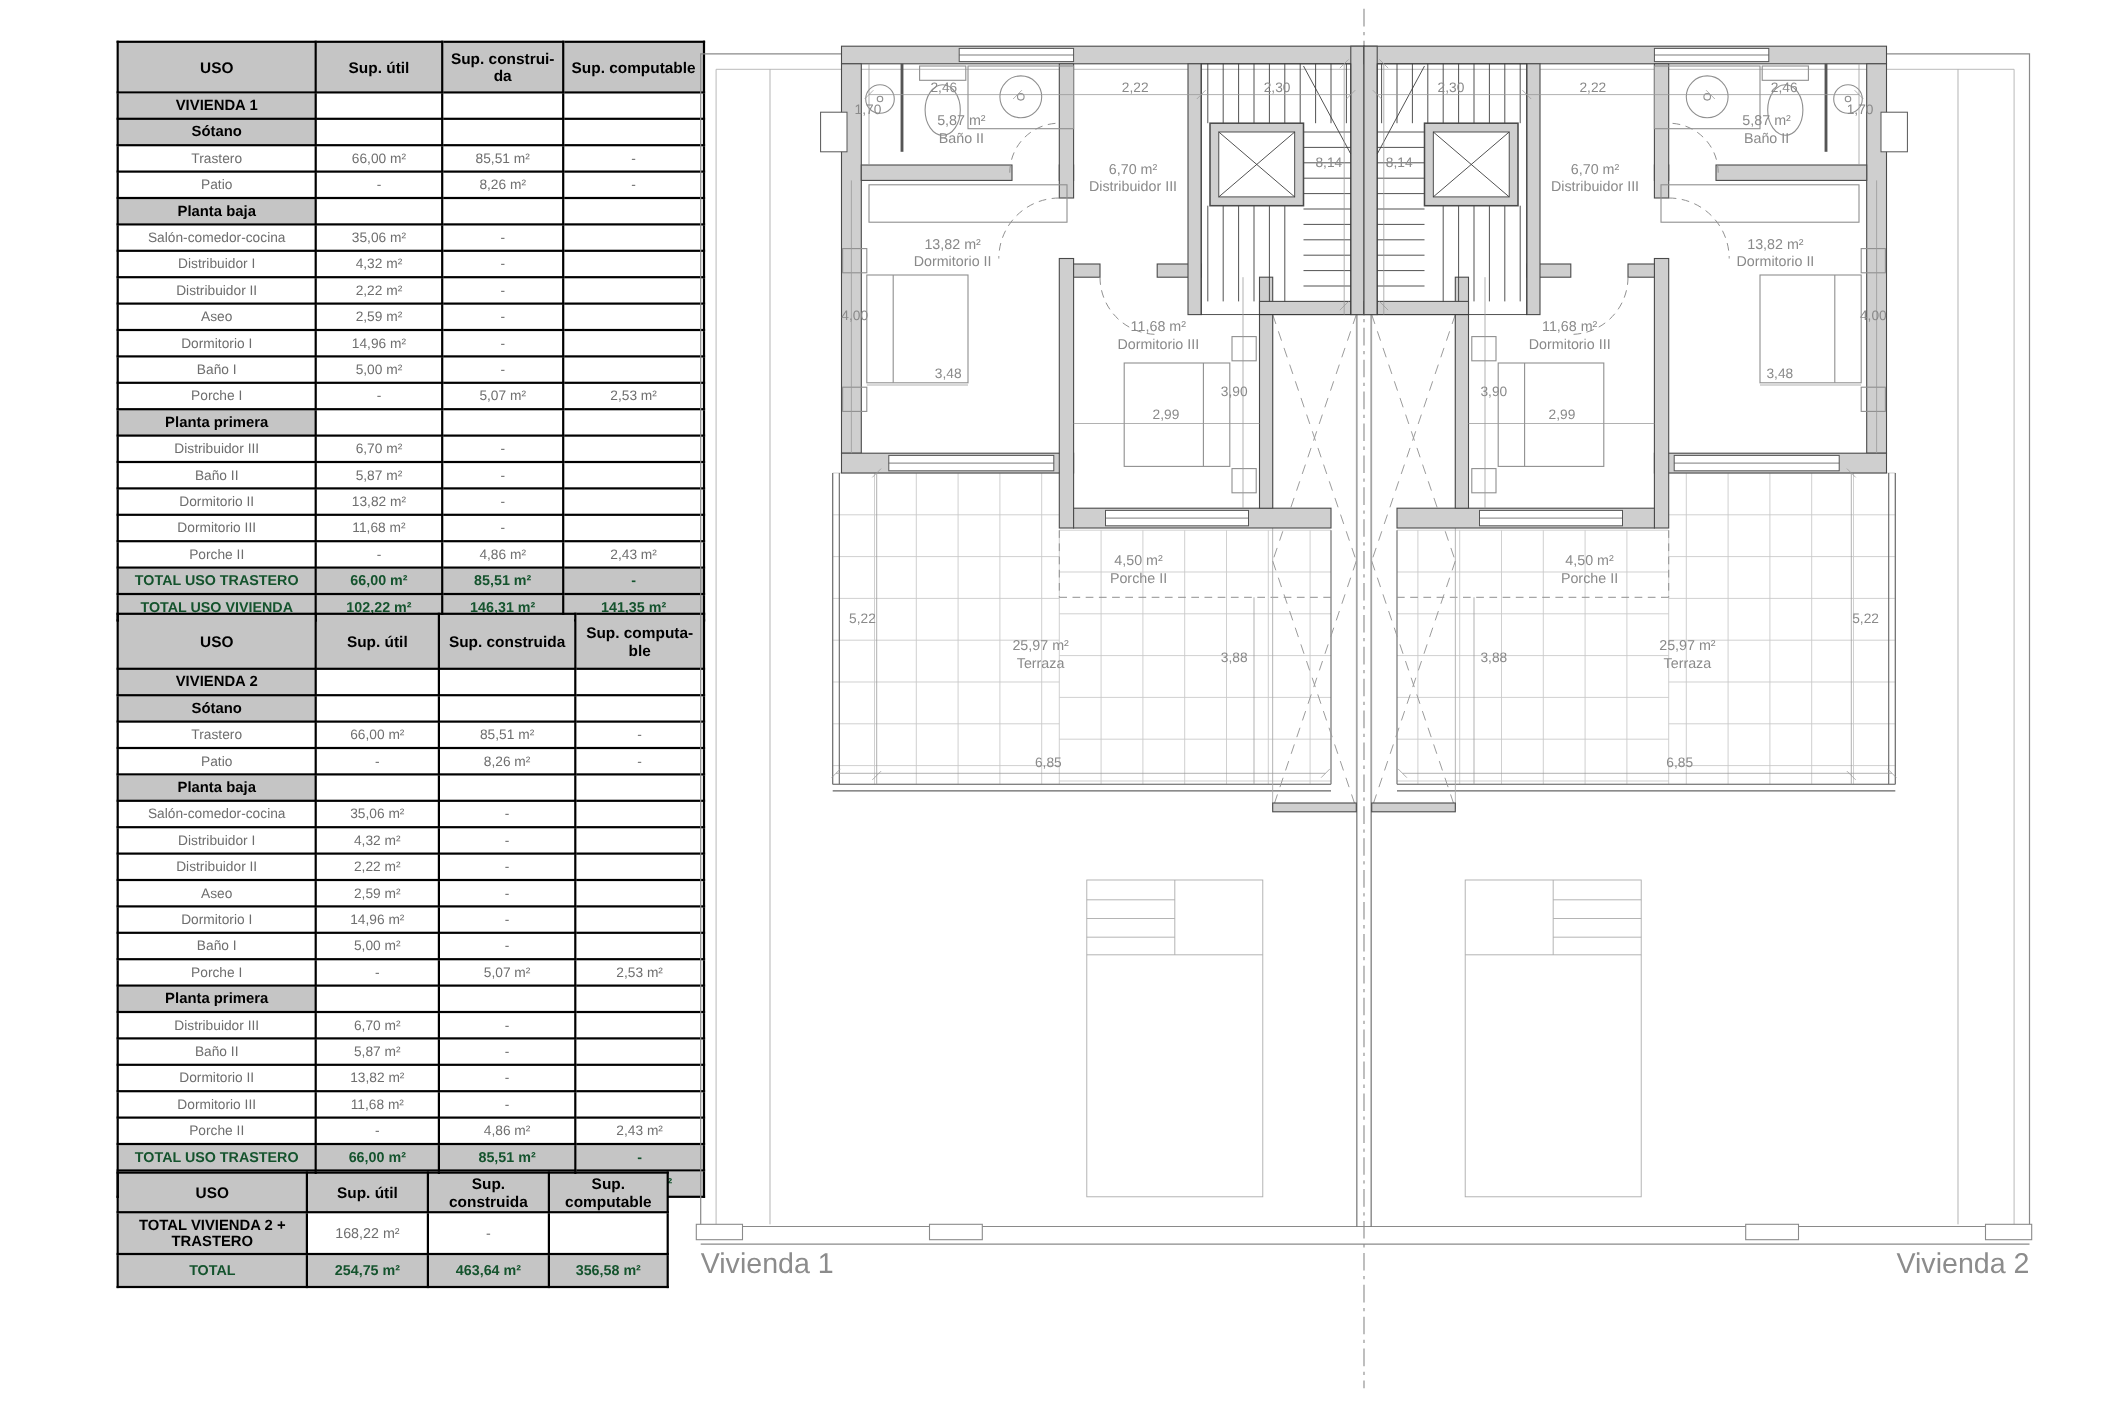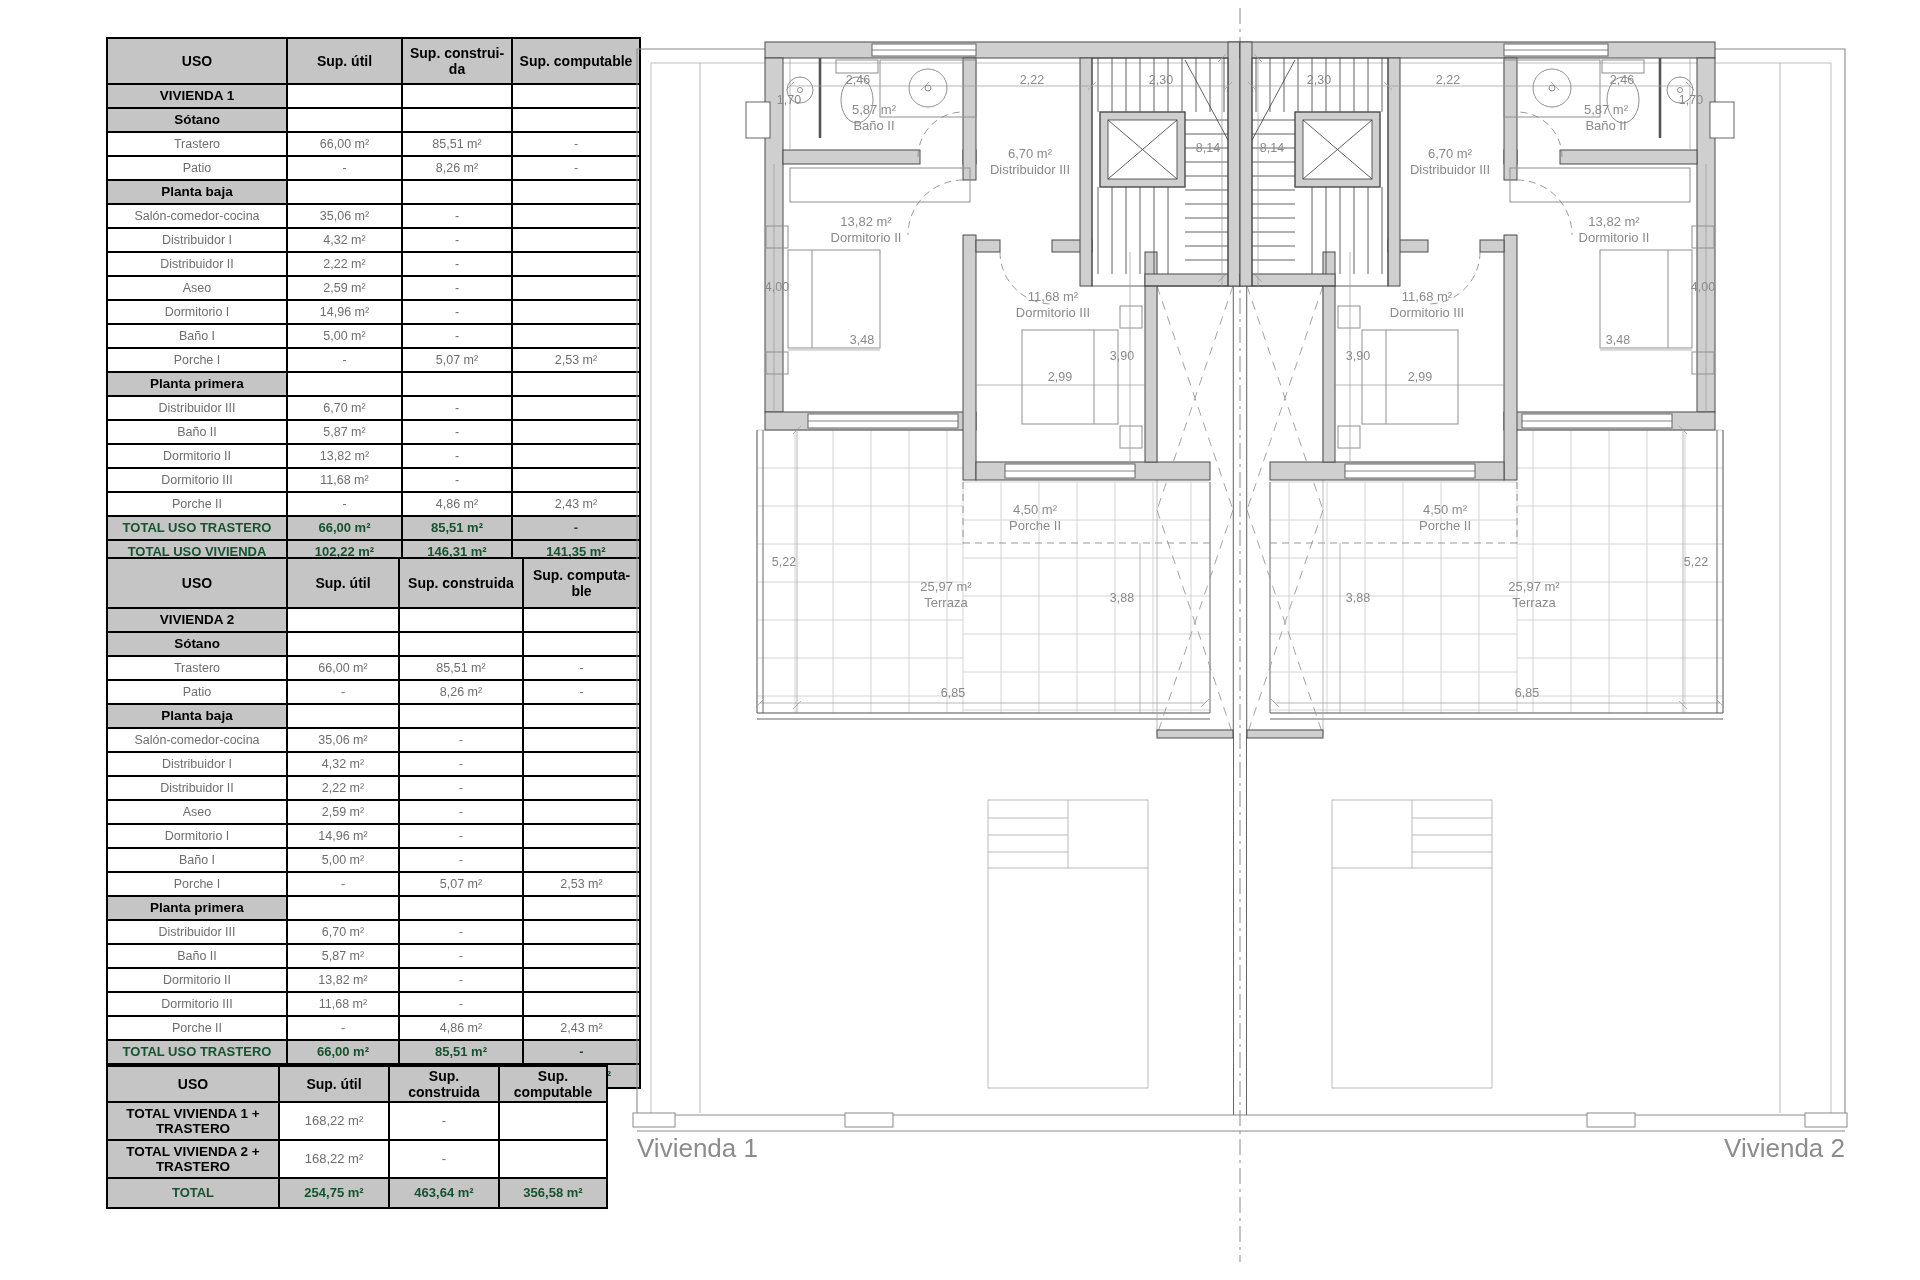--- a/index.html
+++ b/index.html
@@ -339,27 +339,20 @@
       </colgroup>
       <thead>
         <tr>
           <th>USO</th>
           <th>Sup. útil</th>
           <th>Sup. construida</th>
           <th>Sup. computable</th>
         </tr>
       </thead>
       <tbody>
-        <tr class="hgl">
-          <td class="c-uso">TOTAL VIVIENDA 1 +
-TRASTERO</td>
-          <td>168,22 m²</td>
-          <td>-</td>
-          <td></td>
-        </tr>
         <tr class="hgl">
           <td class="c-uso">TOTAL VIVIENDA 2 +
 TRASTERO</td>
           <td>168,22 m²</td>
           <td>-</td>
           <td></td>
         </tr>
         <tr class="total">
           <td class="c-uso">TOTAL</td>
           <td>254,75 m²</td>

